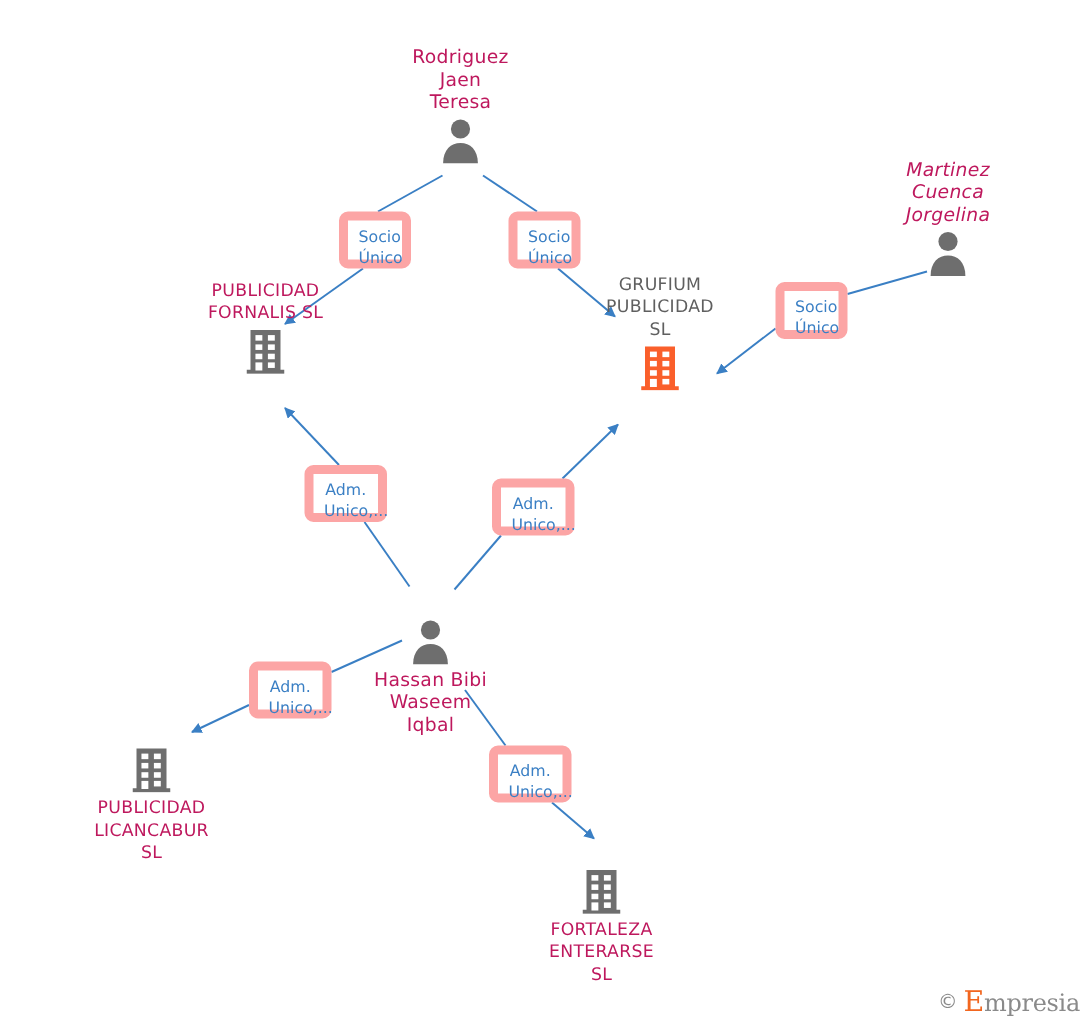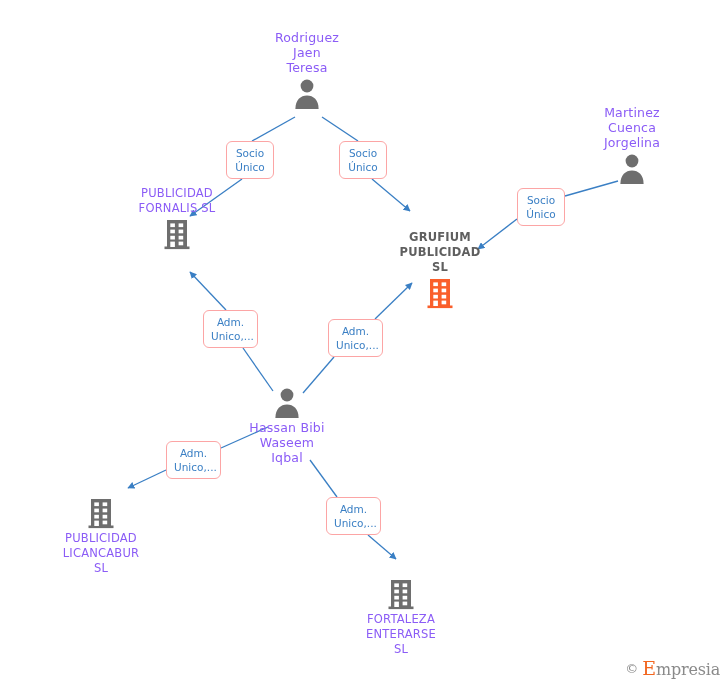--- a/index.html
+++ b/index.html
@@ -25,45 +25,44 @@
   }
   .node {
     position: absolute;
     width: 150px;
     margin-left: -75px;
     text-align: center;
     line-height: 15px;
   }
   .node-label {
     font-size: 12.5px;
-    color: #8b5cf6;
+    color: #be185d;
     letter-spacing: 0.2px;
     white-space: pre-line;
   }
   .node-label.company {
     font-size: 11.5px;
   }
   .node-label.focus {
-    font-weight: bold;
+    font-weight: normal;
     color: #5f5f5f;
     font-size: 11.5px;
-    margin-top: 48px;
   }
   .node-icon {
     display: block;
     margin: 2px auto 0 auto;
     width: 30px;
     height: 32px;
   }
   .node.label-below .node-icon {
     margin-bottom: 2px;
   }
   .edge-label {
     position: absolute;
-    border: 1px solid #fca5a5;
+    border: 6px solid #fca5a5;
     border-radius: 6px;
     background: #ffffff;
     color: #3a7fc4;
     font-size: 10.5px;
     line-height: 14px;
     text-align: center;
     padding: 4px 7px;
     white-space: pre-line;
     box-sizing: border-box;
   }
@@ -142,21 +141,21 @@
   <div class="node" style="left:307px; top:30px;">
     <div class="node-label">Rodriguez
 Jaen
 Teresa</div>
     <svg class="node-icon" viewBox="0 0 30 32">
       <circle cx="15" cy="9" r="6.4" fill="#6e6e6e"></circle>
       <path d="M 3.4 32 C 3.4 22.8 8.6 18.4 15 18.4 C 21.4 18.4 26.6 22.8 26.6 32 Z" fill="#6e6e6e"></path>
     </svg>
   </div>
 
-  <div class="node" style="left:632px; top:105px;">
+  <div class="node" style="left:632px; top:105px;font-style:italic;">
     <div class="node-label">Martinez
 Cuenca
 Jorgelina</div>
     <svg class="node-icon" viewBox="0 0 30 32">
       <circle cx="15" cy="9" r="6.4" fill="#6e6e6e"></circle>
       <path d="M 3.4 32 C 3.4 22.8 8.6 18.4 15 18.4 C 21.4 18.4 26.6 22.8 26.6 32 Z" fill="#6e6e6e"></path>
     </svg>
   </div>
 
   <div class="node" style="left:177px; top:186px;">
@@ -187,21 +186,21 @@
       <rect x="16.6" y="5.4" width="4.6" height="3.7" fill="#ffffff"></rect>
       <rect x="8.3" y="11.6" width="4.6" height="3.7" fill="#ffffff"></rect>
       <rect x="16.6" y="11.6" width="4.6" height="3.7" fill="#ffffff"></rect>
       <rect x="8.3" y="17.8" width="4.6" height="3.7" fill="#ffffff"></rect>
       <rect x="16.6" y="17.8" width="4.6" height="3.7" fill="#ffffff"></rect>
       <rect x="8.3" y="23.6" width="4.6" height="5.4" fill="#ffffff"></rect>
       <rect x="16.6" y="23.6" width="4.6" height="3.7" fill="#ffffff"></rect>
     </svg>
   </div>
 
-  <div class="node label-below" style="left:287px; top:384px;">
+  <div class="node label-below" style="left:287px; top:409px;">
     <svg class="node-icon" viewBox="0 0 30 32">
       <circle cx="15" cy="9" r="6.4" fill="#6e6e6e"></circle>
       <path d="M 3.4 32 C 3.4 22.8 8.6 18.4 15 18.4 C 21.4 18.4 26.6 22.8 26.6 32 Z" fill="#6e6e6e"></path>
     </svg>
     <div class="node-label">Hassan Bibi
 Waseem
 Iqbal</div>
   </div>
 
   <div class="node label-below" style="left:101px; top:495px;">

